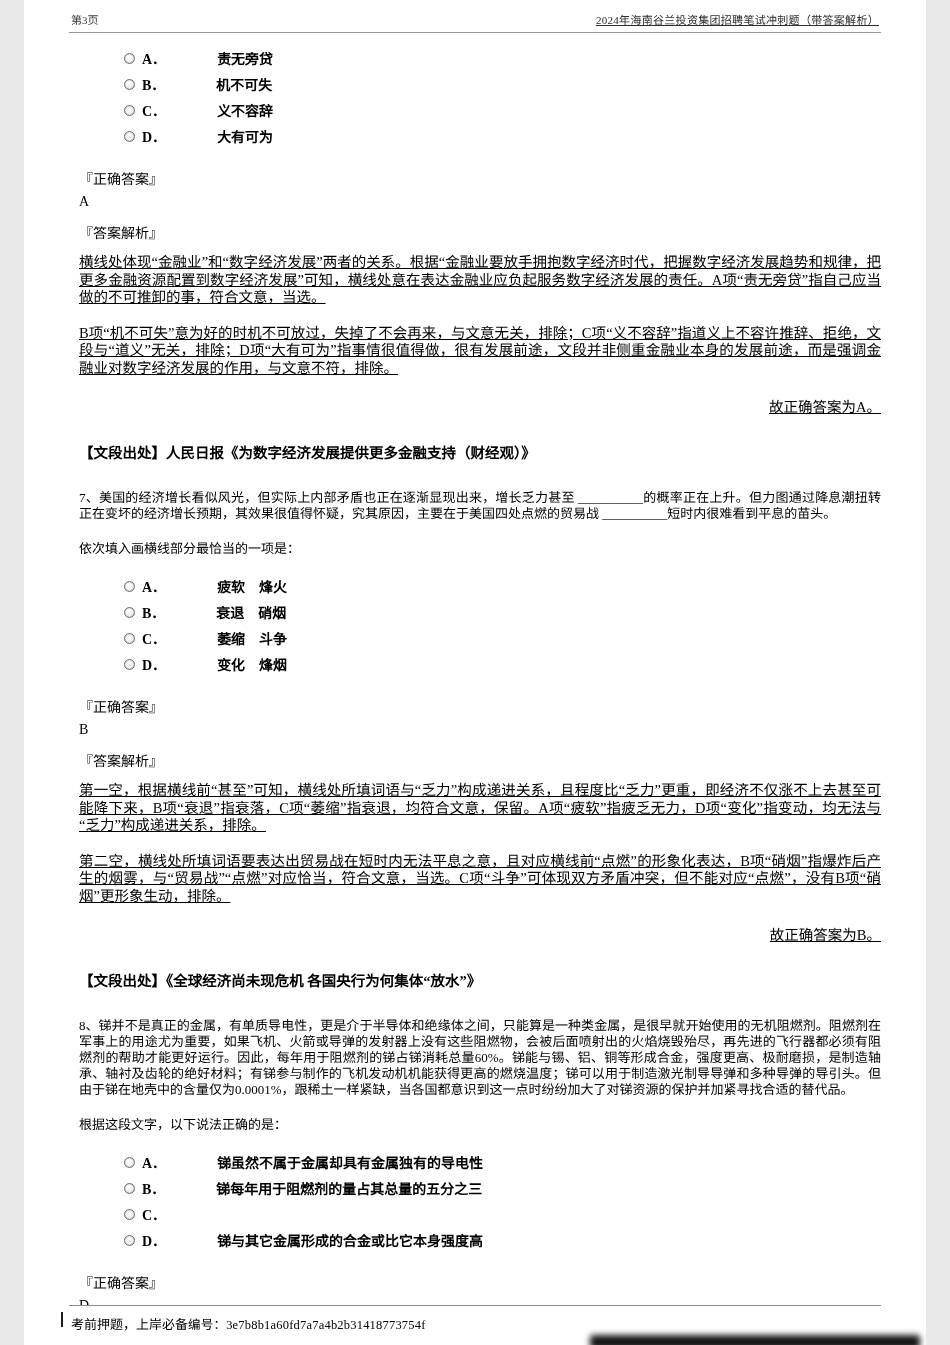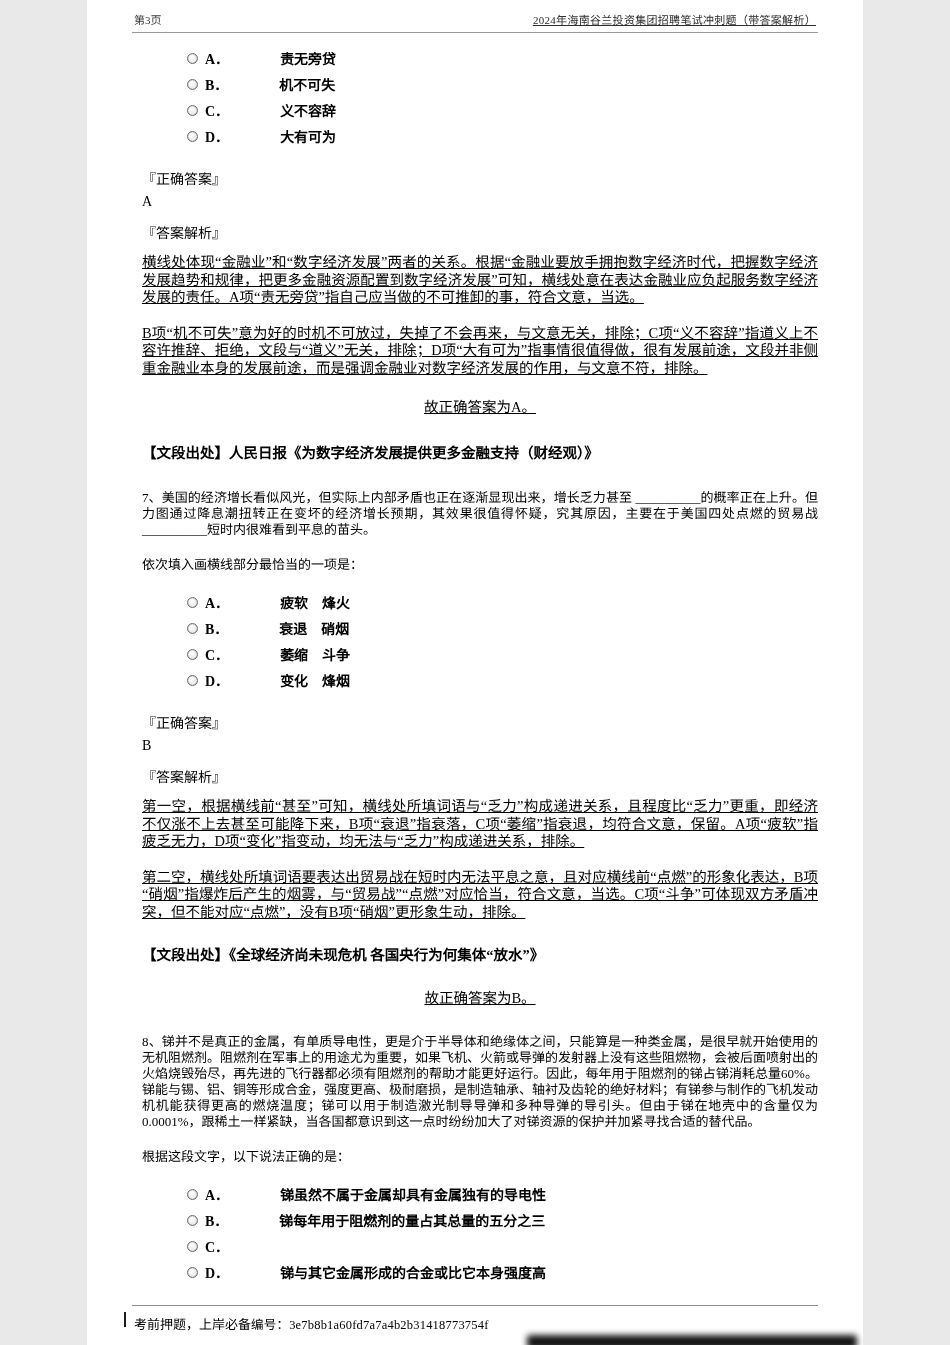--- a/index.html
+++ b/index.html
@@ -1,17 +1,17 @@
 <!DOCTYPE html>
 <html lang="zh-CN"><head>
 <meta charset="utf-8">
 <style>
   html,body{margin:0;padding:0;background:#e9e9e9;}
   .page{
-    width:776px;height:1345px;margin:0 auto;background:#ffffff;
+    width:902px;height:1345px;margin:0 auto;background:#ffffff;
     font-family:"Liberation Serif","DejaVu Serif",serif;color:#000;
     display:flex;flex-direction:column;box-sizing:border-box;
     padding:8px 45px 0 45px;position:relative;overflow:hidden;
   }
   
   .doc-header{flex:0 0 auto;display:flex;justify-content:space-between;align-items:flex-end;
     font-size:11px;color:#3a3a3a;padding:3px 2px 5px 2px;border-bottom:1px solid #9a9a9a;}
   .doc-header .hdr-title{color:#2e2e2e;letter-spacing:.3px;text-decoration:underline;}
   
   .doc-main{flex:1 1 auto;overflow:hidden;display:flex;flex-direction:column;padding-top:4px;}
@@ -19,21 +19,21 @@
   .options{margin:8px 0 10px 0;padding-left:55px;display:flex;flex-direction:column;}
   .option-row{display:flex;align-items:center;padding:3px 0;font-size:14px;font-weight:600;cursor:pointer;}
   .radio{width:11px;height:11px;border-radius:50%;border:1px solid #6f6f6f;box-sizing:border-box;
     background:radial-gradient(circle at 35% 30%, #ffffff 0%, #ececec 70%, #cfcfcf 100%);
     box-shadow:inset 0 0 1px rgba(0,0,0,.45);margin-right:7px;flex:0 0 auto;}
   .opt-letter{margin-right:7px;}
   .opt-text{white-space:pre-wrap;margin-left:44px;}
   .bracket-label{font-size:14px;margin:9px 0 3px 0;}
   .answer-letter{font-size:14px;margin:3px 0;}
   .para{font-size:14.5px;line-height:17.5px;text-align:justify;margin:9px 0;text-decoration:underline;}
-  .verdict{font-size:14.5px;line-height:18px;margin:12px 0;text-align:center;}
+  .verdict{font-size:14.5px;line-height:18px;margin:12px 0;text-align:right;}
   .source-line{font-size:14.5px;font-weight:600;margin:13px 0;}
   .question-text{font-size:13px;line-height:16px;text-align:justify;margin:15px 0 8px 0;}
   .prompt-line{font-size:13px;margin:8px 0;}
   
   .doc-footer{flex:0 0 auto;border-top:1px solid #8f8f8f;display:flex;justify-content:flex-start;
     align-items:flex-start;padding:8px 2px 12px 2px;font-size:13px;}
   .serial{font-size:12.5px;letter-spacing:.2px;}
   .blur-bar{position:absolute;right:6px;bottom:-4px;width:330px;height:14px;background:#141414;
     filter:blur(3px);border-radius:3px;}
   .edge-mark{position:absolute;left:37px;bottom:18px;width:2px;height:15px;background:#1c1c1c;}
@@ -100,22 +100,22 @@
           <span class="radio"></span>
           <span class="opt-letter">D．</span>
           <span class="opt-text">变化　烽烟</span>
         </div>
       </div>
       <div class="block bracket-label">『正确答案』</div>
       <div class="block answer-letter">B</div>
       <div class="block bracket-label">『答案解析』</div>
       <div class="block para">第一空，根据横线前“甚至”可知，横线处所填词语与“乏力”构成递进关系，且程度比“乏力”更重，即经济不仅涨不上去甚至可能降下来，B项“衰退”指衰落，C项“萎缩”指衰退，均符合文意，保留。A项“疲软”指疲乏无力，D项“变化”指变动，均无法与“乏力”构成递进关系，排除。</div>
       <div class="block para">第二空，横线处所填词语要表达出贸易战在短时内无法平息之意，且对应横线前“点燃”的形象化表达，B项“硝烟”指爆炸后产生的烟雾，与“贸易战”“点燃”对应恰当，符合文意，当选。C项“斗争”可体现双方矛盾冲突，但不能对应“点燃”，没有B项“硝烟”更形象生动，排除。</div>
+      <div class="block para verdict">故正确答案为B。</div>
       <div class="block source-line">【文段出处】《全球经济尚未现危机 各国央行为何集体“放水”》</div>
-      <div class="block para verdict">故正确答案为B。</div>
       <div class="block question-text">8、锑并不是真正的金属，有单质导电性，更是介于半导体和绝缘体之间，只能算是一种类金属，是很早就开始使用的无机阻燃剂。阻燃剂在军事上的用途尤为重要，如果飞机、火箭或导弹的发射器上没有这些阻燃物，会被后面喷射出的火焰烧毁殆尽，再先进的飞行器都必须有阻燃剂的帮助才能更好运行。因此，每年用于阻燃剂的锑占锑消耗总量60%。锑能与锡、铝、铜等形成合金，强度更高、极耐磨损，是制造轴承、轴衬及齿轮的绝好材料；有锑参与制作的飞机发动机机能获得更高的燃烧温度；锑可以用于制造激光制导导弹和多种导弹的导引头。但由于锑在地壳中的含量仅为0.0001%，跟稀土一样紧缺，当各国都意识到这一点时纷纷加大了对锑资源的保护并加紧寻找合适的替代品。</div>
       <div class="block prompt-line">根据这段文字，以下说法正确的是：</div>
       <div class="options">
         <div class="option-row">
           <span class="radio"></span>
           <span class="opt-letter">A．</span>
           <span class="opt-text">锑虽然不属于金属却具有金属独有的导电性</span>
         </div>
         <div class="option-row">
           <span class="radio"></span>

